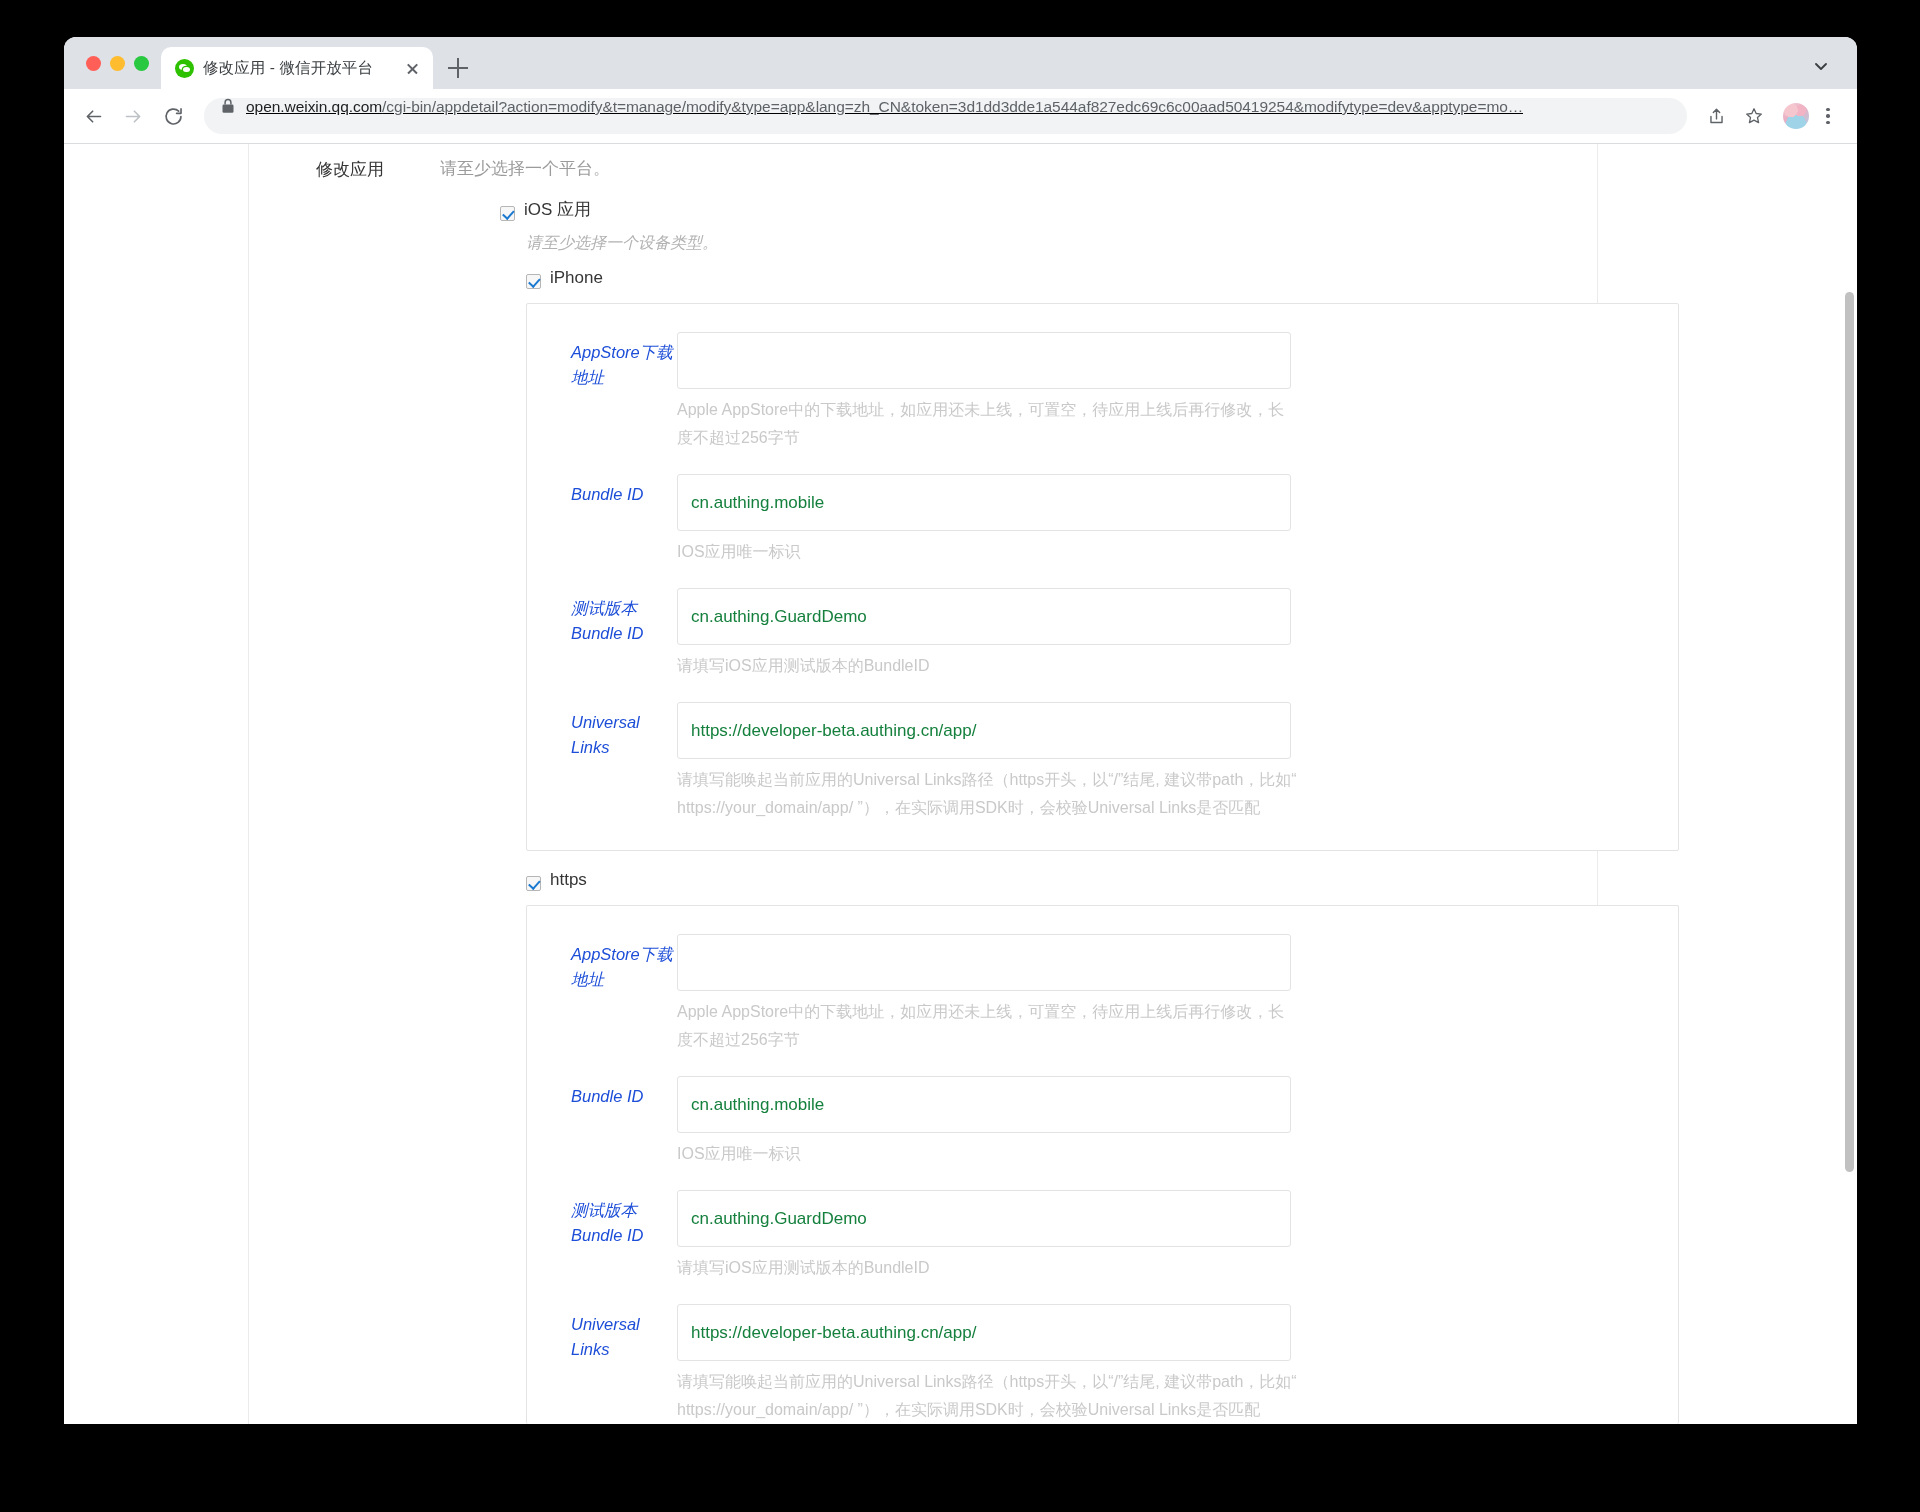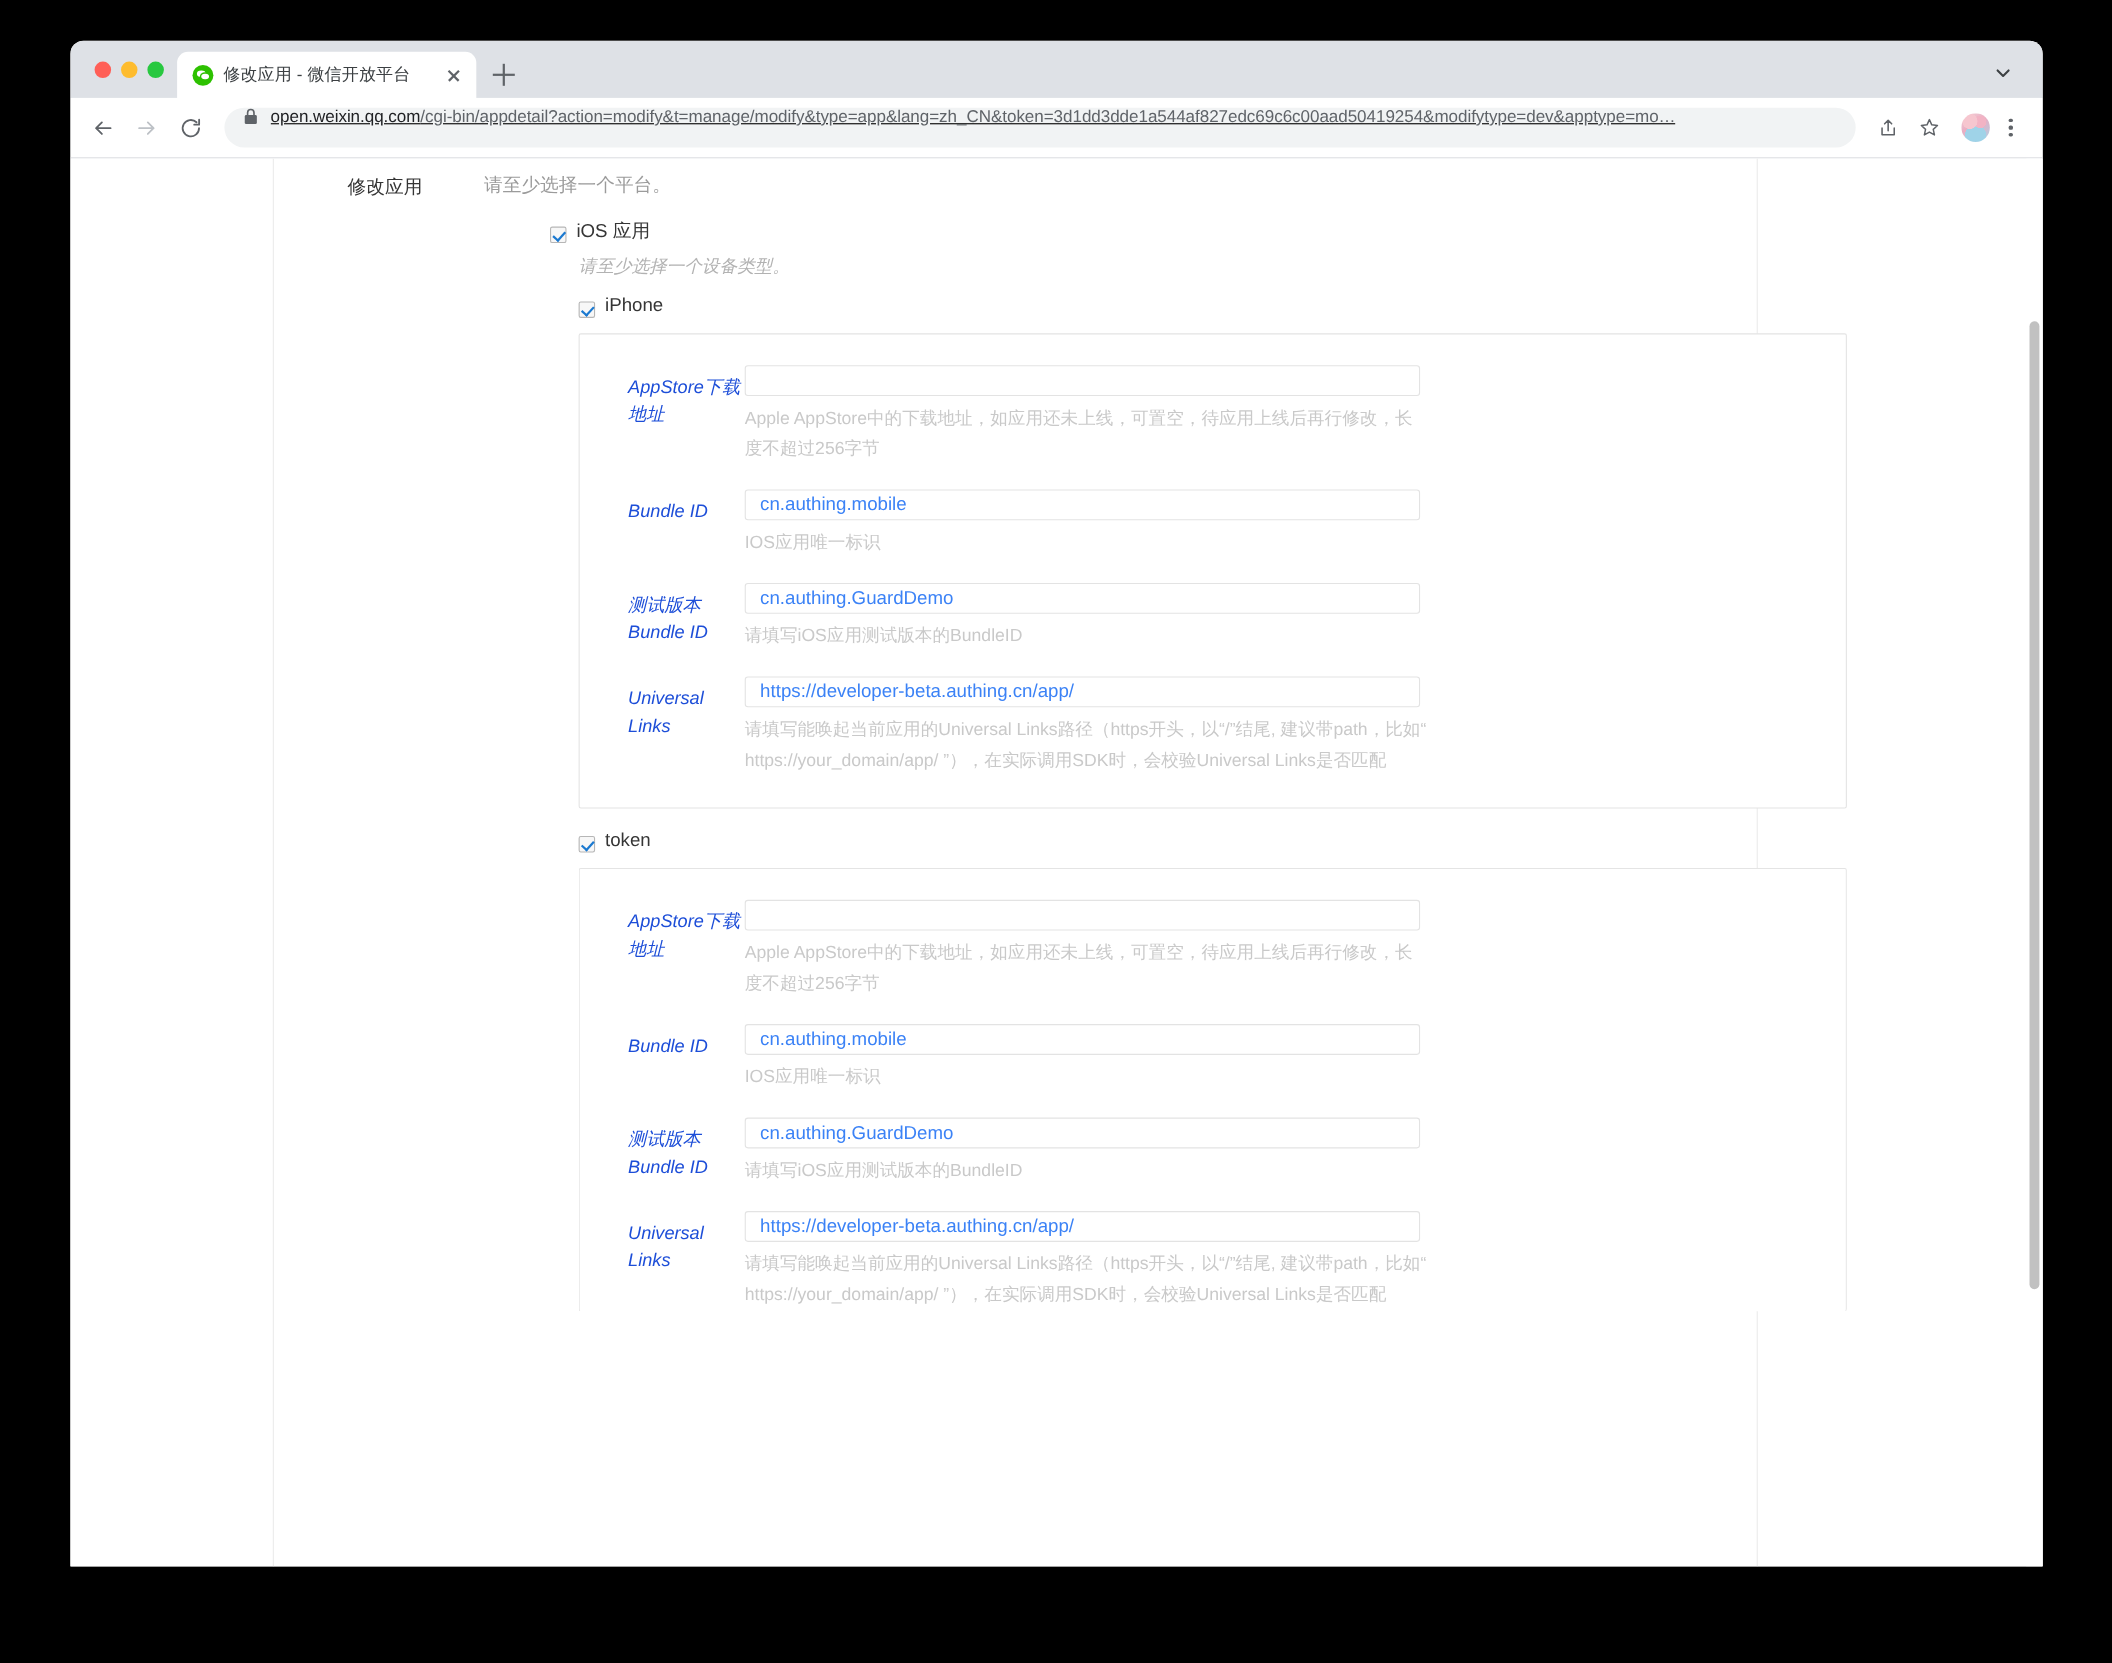--- a/index.html
+++ b/index.html
@@ -286,27 +286,27 @@
     font-size: 16.5px;
     color: #1d4ed8;
     line-height: 25px;
     padding-top: 8px;
     font-style: italic;
   }
   .field-body { flex: 1; min-width: 0; }
   .text-input {
     display: block;
     width: 614px;
-    height: 28px;
+    height: 57px;
     border: 1px solid #e3e3e3;
     border-radius: 3px;
     background: #ffffff;
     font-family: "Liberation Sans", sans-serif;
     font-size: 17px;
-    color: #3b82f6;
+    color: #15803d;
     padding: 0 13px;
     outline: none;
   }
   .field-desc {
     font-size: 16px;
     color: #c9c9c9;
     line-height: 28px;
     margin-top: 7px;
     max-width: 620px;
   }
@@ -466,21 +466,21 @@
                   <div class="field-desc">请填写能唤起当前应用的Universal Links路径（https开头，以“/”结尾, 建议带path，比如“ https://your_domain/app/ ”），在实际调用SDK时，会校验Universal Links是否匹配</div>
                 </div>
               </div>
 
             </div>
 
             <div class="cb-gap"></div>
 
             <div class="check-line">
               <input class="checkbox" type="checkbox" checked="" style="">
-              <span class="check-label">token</span>
+              <span class="check-label">https</span>
             </div>
 
             <div class="panel partial">
 
               <div class="field">
                 <div class="field-label">AppStore下载地址</div>
                 <div class="field-body">
                   <input class="text-input" type="text" value="" style="">
                   <div class="field-desc">Apple AppStore中的下载地址，如应用还未上线，可置空，待应用上线后再行修改，长度不超过256字节</div>
                 </div>

